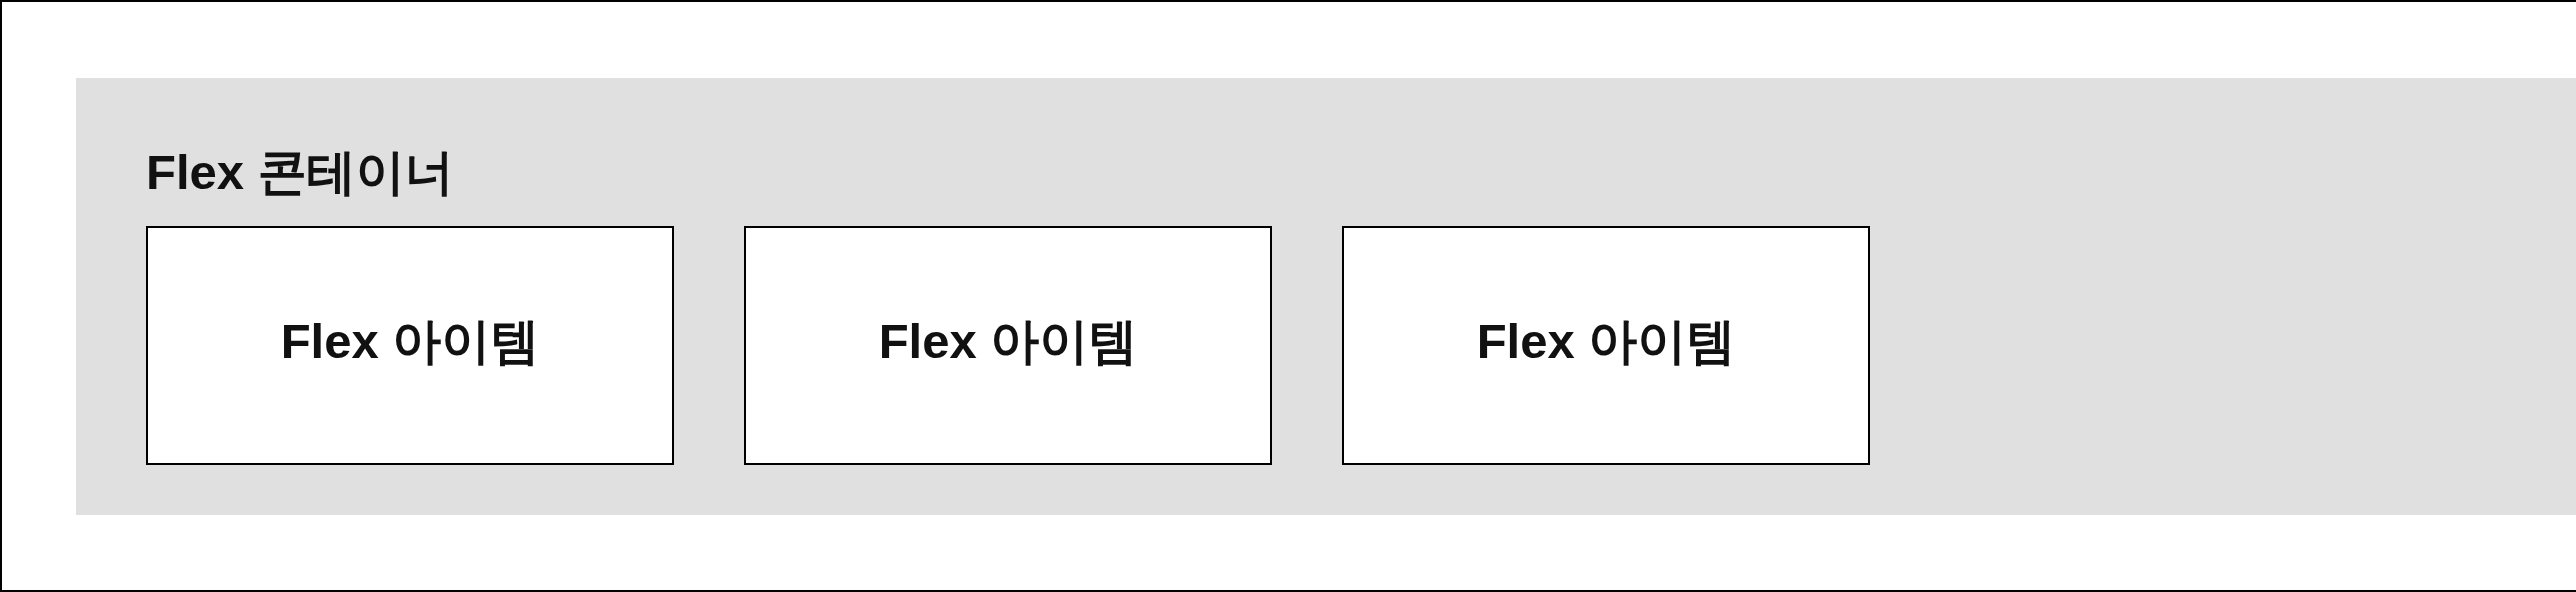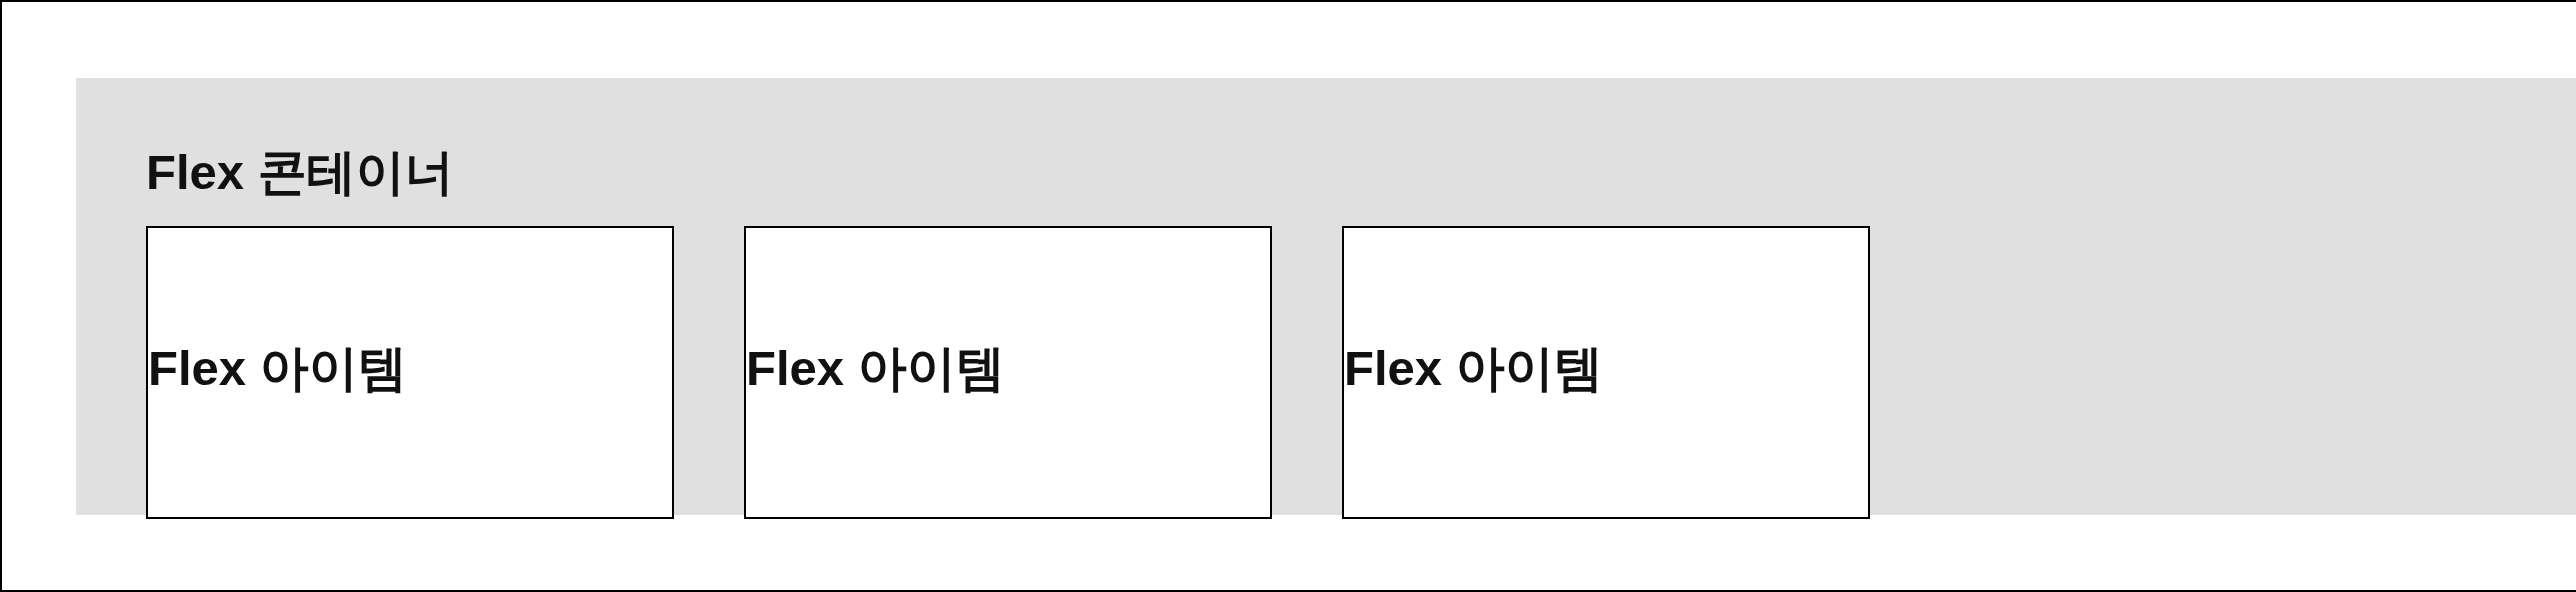--- a/index.html
+++ b/index.html
@@ -33,25 +33,26 @@
   }
   .items-row {
     display: flex;
     flex-direction: row;
     gap: 70px;
     align-items: flex-start;
   }
   .flex-item {
     box-sizing: border-box;
     width: 528px;
-    height: 293px;
+    height: 239px;
     background: #ffffff;
     border: 2.1px solid #000000;
     display: flex;
     align-items: center;
+    justify-content: center;
   }
   .flex-item-label {
     font-size: 49px;
     line-height: 49px;
     font-weight: 700;
     color: #111111;
     transform: translateY(-4.1px);
   }
 </style>
 </head>

